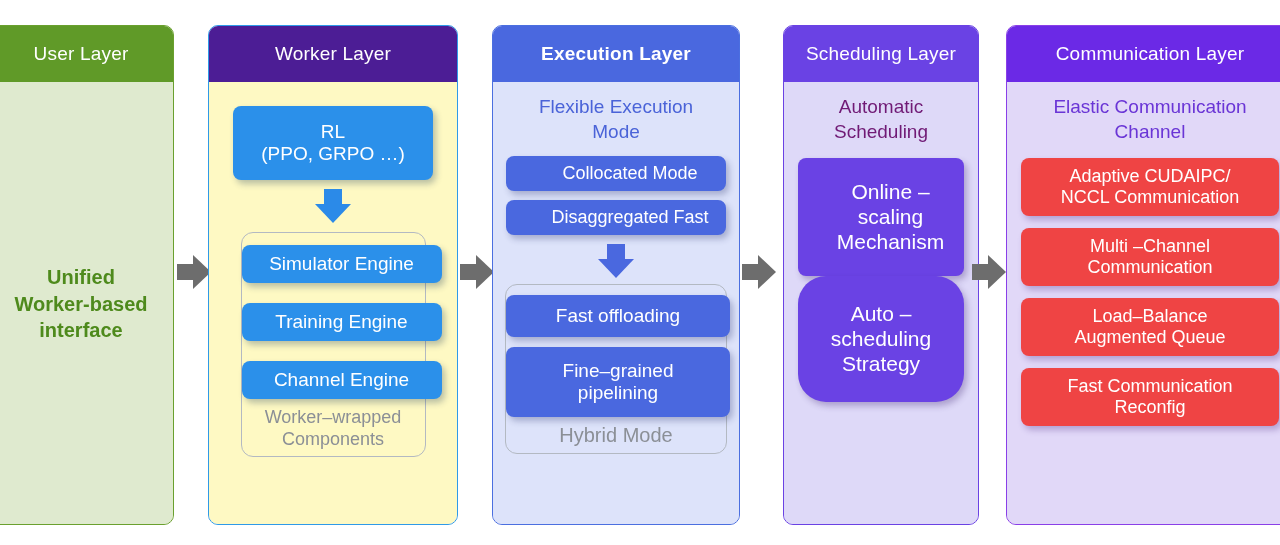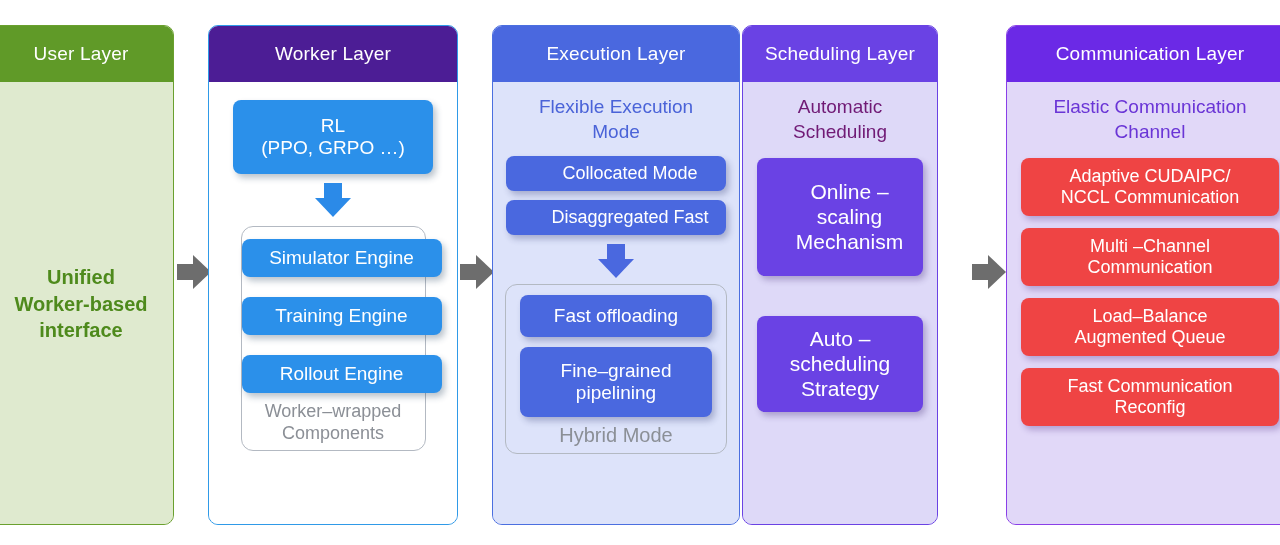--- a/index.html
+++ b/index.html
@@ -63,35 +63,35 @@
     text-align:center;
   }
 
   
   #worker-layer{
     left:208px;width:250px;
     border:1.5px solid #2f9ae8;
     background:#d6e7f7;
   }
   #worker-layer .col-head{background:#4c1d95;}
-  #worker-layer .col-body{background:#ffffff;padding-top:14px;}
+  #worker-layer .col-body{background:#fef9c3;padding-top:20px;}
 
   
   #execution-layer{
     left:492px;width:248px;
     border:1.5px solid #4b6fe0;
     background:#dbe2f9;
   }
-  #execution-layer .col-head{background:#4a68df;}
+  #execution-layer .col-head{background:#4a68df;font-weight:bold;}
   #execution-layer .col-body{background:#dde3fa;padding-top:6px;}
   #execution-layer .subtitle{color:#4a63d8;}
 
   
   #scheduling-layer{
-    left:742px;width:196px;
+    left:783px;width:196px;
     border:1.5px solid #6a42e4;
     background:#ded8f8;
   }
   #scheduling-layer .col-head{background:#6a42e4;}
   #scheduling-layer .col-body{background:#ded9f8;padding-top:6px;}
   #scheduling-layer .subtitle{color:#701a75;font-size:19px;}
 
   
   #communication-layer{
     left:1006px;width:288px;
@@ -173,28 +173,28 @@
     border-bottom:17px solid transparent;
     border-left:18px solid #6d6d6d;
   }
   #conn-1{left:177px;}
   #conn-2{left:460px;}
   #conn-3{left:742px;}
   #conn-4{left:972px;}
 
   
   .mode-pill{width:220px;height:35px;font-size:18px;margin-bottom:9px;padding-left:28px;}
-  .hybrid-pill{width:192px;font-size:19px;}
+  .hybrid-pill{width:224px;font-size:19px;}
   #fast-offloading{height:42px;margin-bottom:10px;}
   #fine-grained{height:70px;}
 
   
   .sched-pill{width:166px;font-size:21px;}
   #online-scaling{height:118px;margin-top:14px;padding-left:19px;}
-  #auto-scheduling{height:96px;margin-top:40px;}
+  #auto-scheduling{height:126px;border-radius:28px;}
 
   
   .comm-pill{width:258px;font-size:18px;margin-bottom:12px;}
   .comm-pill.h2{height:58px;}
 </style>
 </head>
 <body>
 
 <div class="canvas">
 
@@ -217,21 +217,21 @@
       <div class="pill blue" id="rl-pill">RL<br>(PPO, GRPO …)</div>
 
       <div class="down-arrow da-blue">
         <div class="stem"></div>
         <div class="head"></div>
       </div>
 
       <div class="group" style="width:185px;margin:0 auto;">
         <div class="pill blue engine-pill" style="margin-bottom:20px;">Simulator Engine</div>
         <div class="pill blue engine-pill" style="margin-bottom:20px;">Training Engine</div>
-        <div class="pill blue engine-pill">Rollout Engine</div>
+        <div class="pill blue engine-pill">Channel Engine</div>
         <div class="group-label">Worker–wrapped<br>Components</div>
       </div>
 
     </div>
   </div>
 
   <div class="conn" id="conn-2">
     <div class="cstem"></div>
     <div class="chead"></div>
   </div>

